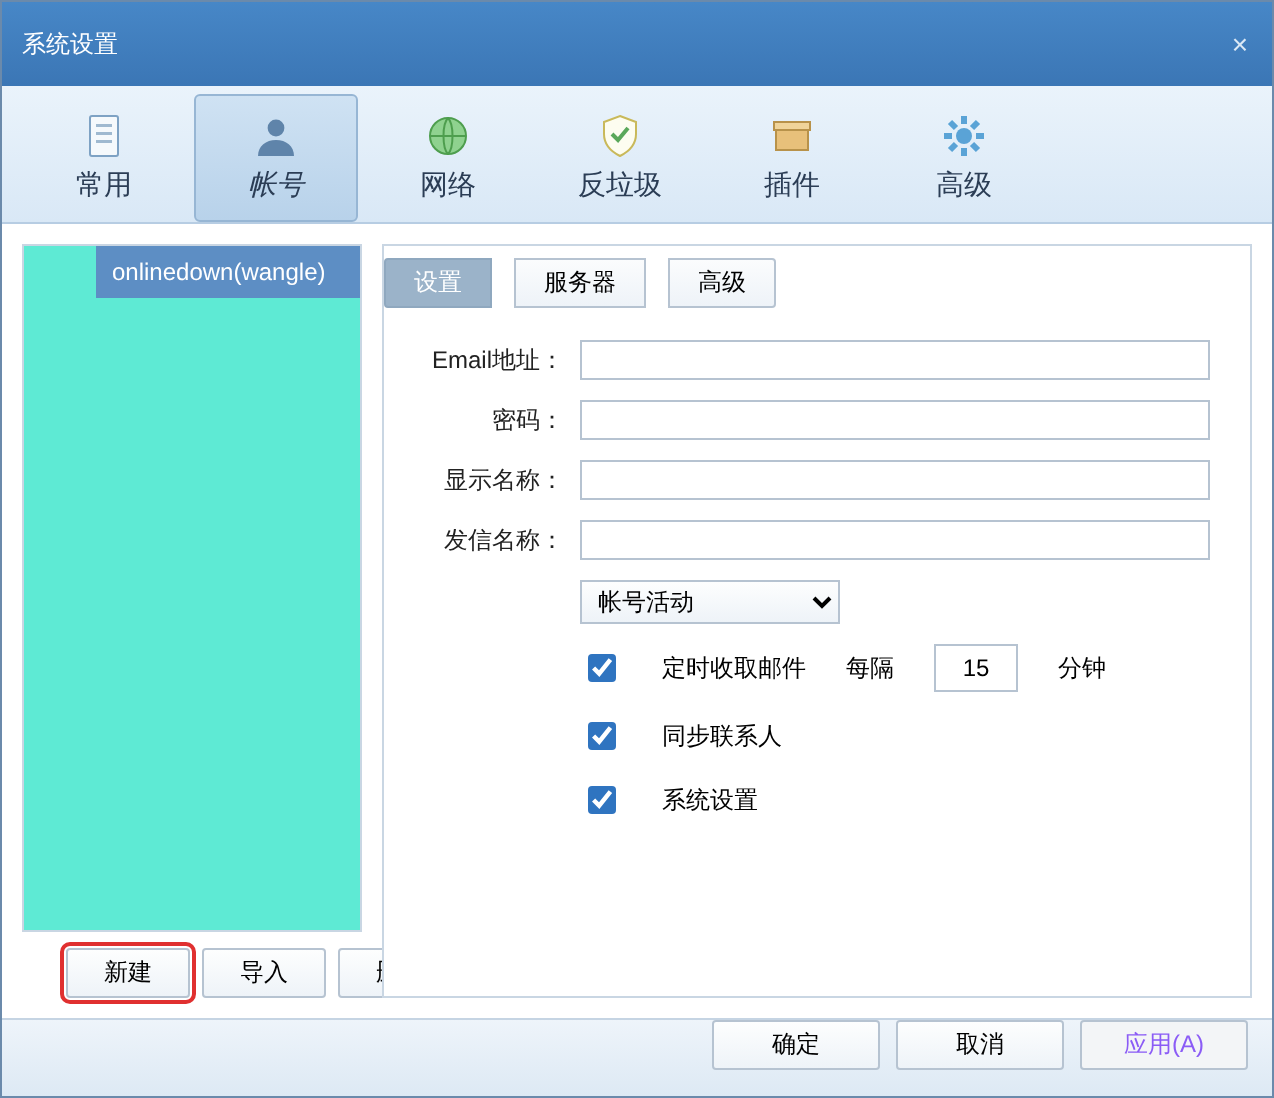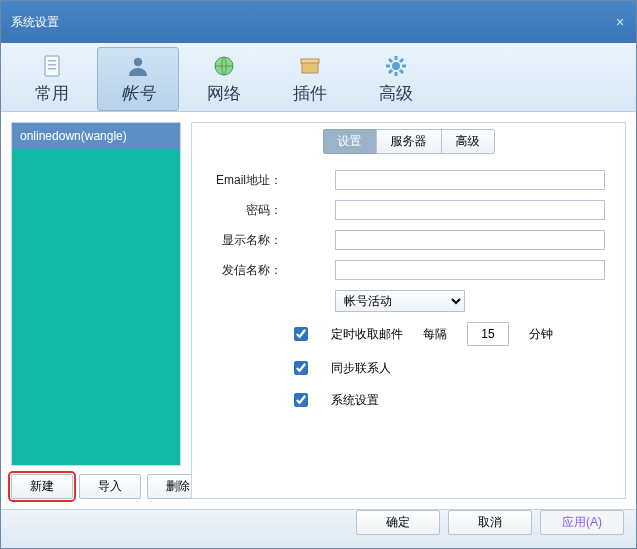--- a/index.html
+++ b/index.html
@@ -55,39 +55,40 @@
     gap: 4px;
     color: #2b3d55;
     cursor: pointer;
   }
   .toolbtn.active {
     background: linear-gradient(to bottom, #cfe2f3, #b8d2ea);
     border-color: #97b6d4;
     font-style: italic;
   }
   .toolbtn .icon { width: 24px; height: 24px; display:flex; align-items:center; justify-content:center; }
-  .toolbtn .label { font-size: 17px; }
+  .toolbtn .label { font-size: 14px; }
   
   .body {
     flex: 1;
     display: flex;
     padding: 10px;
     gap: 10px;
     min-height: 0;
   }
   .leftpane {
     width: 170px;
     display: flex;
     flex-direction: column;
   }
   .accountlist {
     flex: 1;
     border: 1px solid #c9d6e3;
-    background: #14b8a6;
+    background: #5eead4;
     overflow: auto;
+    padding-left: 36px;
   }
   .accountitem {
     padding: 6px 8px;
     font-size: 12px;
     cursor: pointer;
   }
   .accountitem.selected {
     background: #5d8ec4;
     color: #fff;
   }
@@ -102,34 +103,35 @@
     padding: 3px 10px;
     font-size: 12px;
     cursor: pointer;
     border-radius: 2px;
     min-width: 40px;
     text-align: center;
   }
   .btn.highlight-red {
     outline: 2px solid #e03030;
     outline-offset: 1px;
+    margin-left: 22px;
   }
   
   .rightpane {
     flex: 1;
     border: 1px solid #c9d6e3;
     background: #fff;
     display: flex;
     flex-direction: column;
     min-width: 0;
   }
   .subtabs {
     display: flex;
-    justify-content: center;
-    gap: 0;
+    justify-content: flex-start;
+    gap: 12px;
     padding: 6px 0 0 0;
   }
   .subtab {
     border: 1px solid #b6c3d1;
     background: linear-gradient(to bottom, #fbfcfd, #eef3f8);
     padding: 3px 14px;
     font-size: 12px;
     cursor: pointer;
     margin-left: -1px;
   }
@@ -140,21 +142,20 @@
     color: #fff;
     border-color: #8fa8bf;
   }
   .form {
     padding: 16px 20px 10px 10px;
   }
   .row {
     display: flex;
     align-items: center;
     margin-bottom: 10px;
-    gap: 45px;
   }
   .row label.fld {
     width: 80px;
     text-align: right;
     padding-right: 8px;
     color: #222;
   }
   .row input.txt {
     flex: 1;
     height: 20px;
@@ -239,20 +240,29 @@
       <span class="label">帐号</span>
     </div>
     <div class="toolbtn">
       <span class="icon">
         <svg width="22" height="22" viewBox="0 0 22 22">
             <circle cx="11" cy="11" r="9" fill="#8fd28f" stroke="#4e9e4e"></circle>
             <path d="M2 11h18M11 2c3 3 3 15 0 18M11 2c-3 3-3 15 0 18" fill="none" stroke="#4e9e4e"></path>
           </svg>
       </span>
       <span class="label">网络</span>
+    </div>
+    <div class="toolbtn">
+      <span class="icon">
+        <svg width="20" height="24" viewBox="0 0 20 24">
+            <path d="M10 2l8 3v6c0 6-4 9-8 11-4-2-8-5-8-11V5z" fill="#fdfdf0" stroke="#c9b95a"></path>
+            <path d="M6 11l3 3 5-6" fill="none" stroke="#5aa85a" stroke-width="2"></path>
+          </svg>
+      </span>
+      <span class="label">反垃圾</span>
     </div>
     <div class="toolbtn">
       <span class="icon">
         <svg width="22" height="20" viewBox="0 0 22 20">
             <rect x="3" y="6" width="16" height="11" fill="#e8c07a" stroke="#b8924a"></rect>
             <rect x="2" y="3" width="18" height="4" fill="#f0d49a" stroke="#b8924a"></rect>
           </svg>
       </span>
       <span class="label">插件</span>
     </div>

